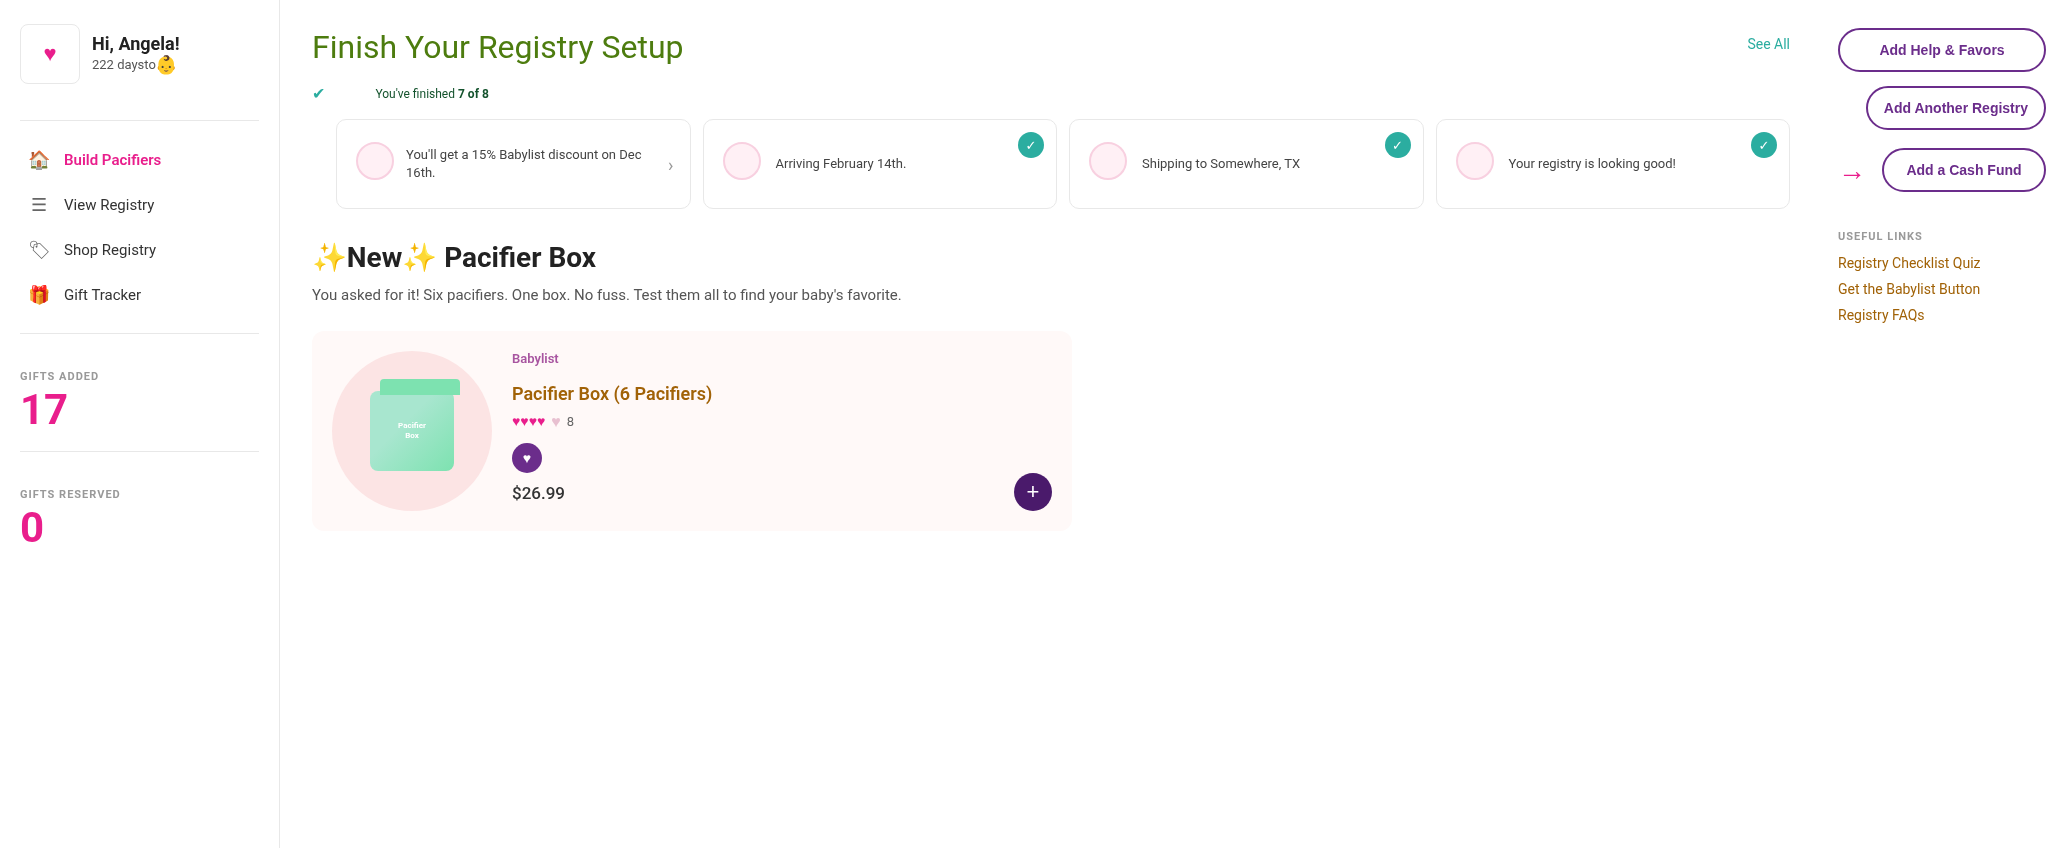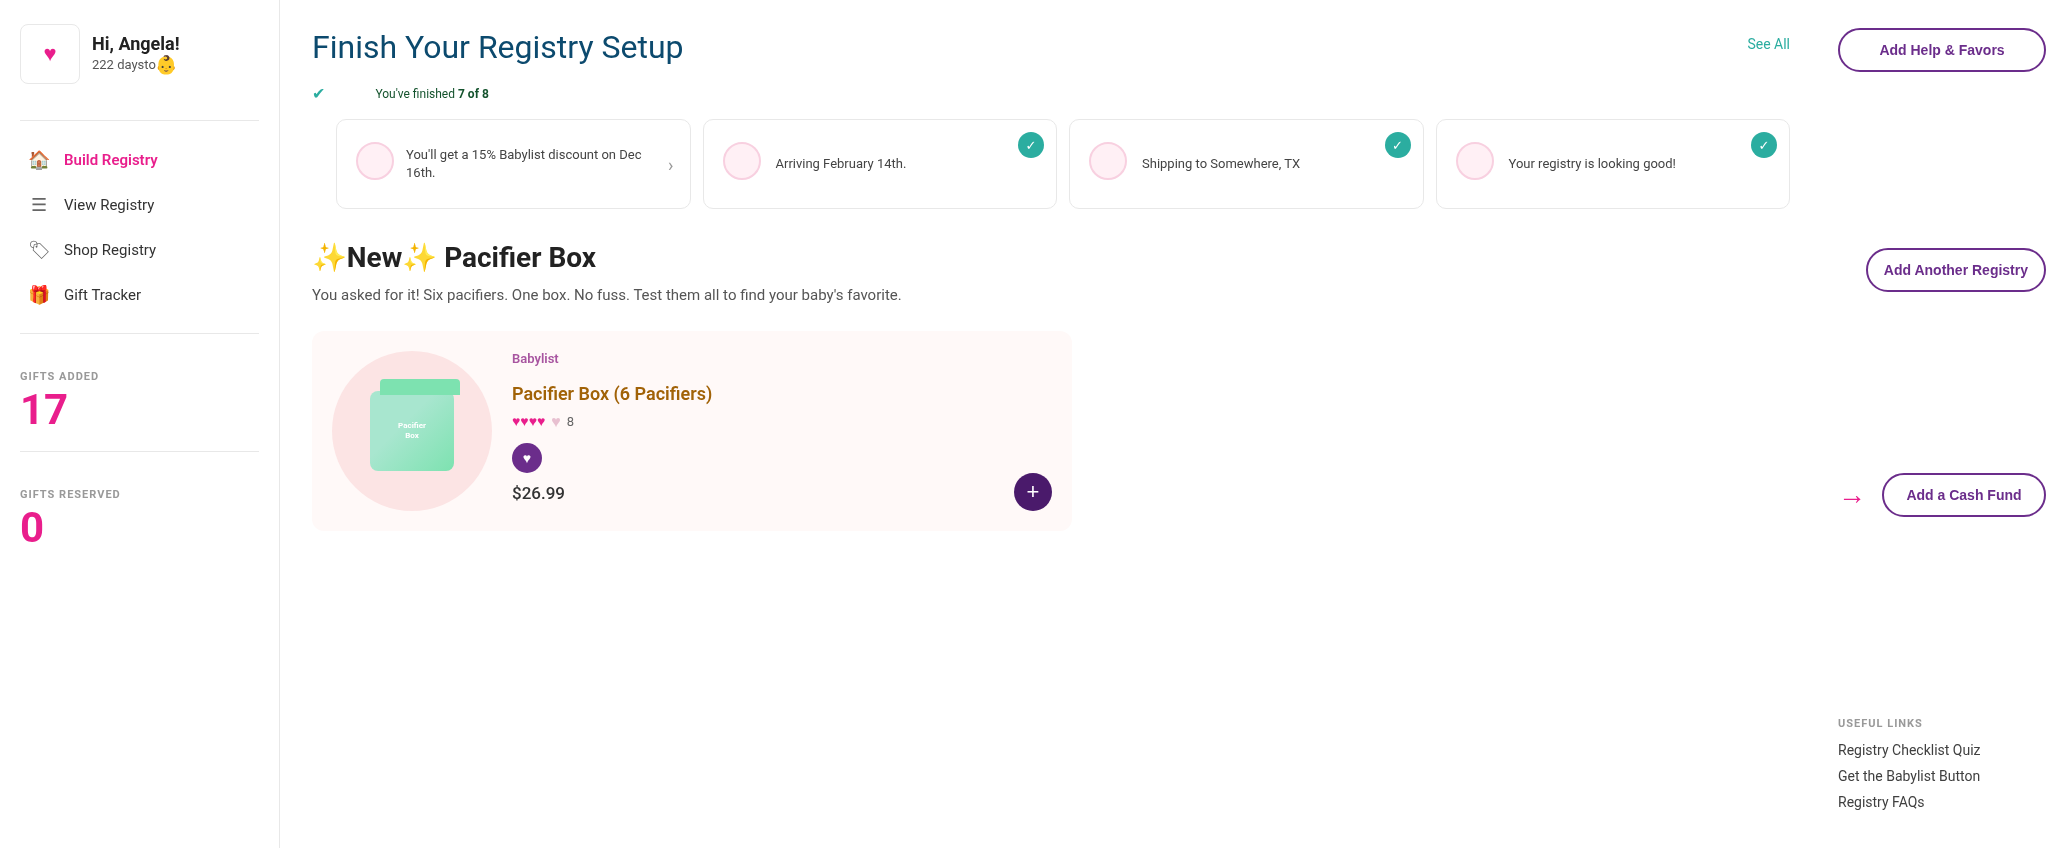--- a/index.html
+++ b/index.html
@@ -92,21 +92,21 @@
     
     .page-header {
       display: flex;
       justify-content: space-between;
       align-items: flex-start;
       margin-bottom: 18px;
     }
     .page-title {
       font-size: 32px;
       font-weight: 400;
-      color: #0c4a6e;
+      color: #4d7c0f;
     }
     .see-all-link {
       font-size: 14px;
       color: #2bada0;
       cursor: pointer;
       text-decoration: none;
       padding-top: 8px;
     }
 
     
@@ -305,21 +305,20 @@
     }
 
     
     .right-sidebar {
       width: 240px;
       min-width: 240px;
       padding: 28px 16px;
       display: flex;
       flex-direction: column;
       gap: 14px;
-      justify-content: space-between;
     }
     .action-btn {
       border: 2px solid #6b2d8b;
       border-radius: 50px;
       background: white;
       color: #6b2d8b;
       font-size: 14px;
       font-weight: 600;
       padding: 12px 16px;
       cursor: pointer;
@@ -332,21 +331,21 @@
       font-size: 11px;
       font-weight: 700;
       letter-spacing: 1px;
       color: #999;
       text-transform: uppercase;
       margin-bottom: 12px;
     }
     .useful-link {
       display: block;
       font-size: 14px;
-      color: #404040;
+      color: #a16207;
       text-decoration: none;
       margin-bottom: 10px;
       cursor: pointer;
     }
 
     
     .arrow-container {
       position: relative;
       display: flex;
       align-items: center;
@@ -374,21 +373,21 @@
         <span>to</span>
         <span class="baby-icon">👶</span>
       </div>
     </div>
   </div>
   <hr class="sidebar-divider">
 
   <nav>
     <a class="nav-item active">
       <span class="nav-icon">🏠</span>
-      <span class="nav-label">Build Registry</span>
+      <span class="nav-label">Build Pacifiers</span>
     </a>
     <a class="nav-item">
       <span class="nav-icon">☰</span>
       <span class="nav-label">View Registry</span>
     </a>
     <a class="nav-item">
       <span class="nav-icon">🏷</span>
       <span class="nav-label">Shop Registry</span>
     </a>
     <a class="nav-item">

